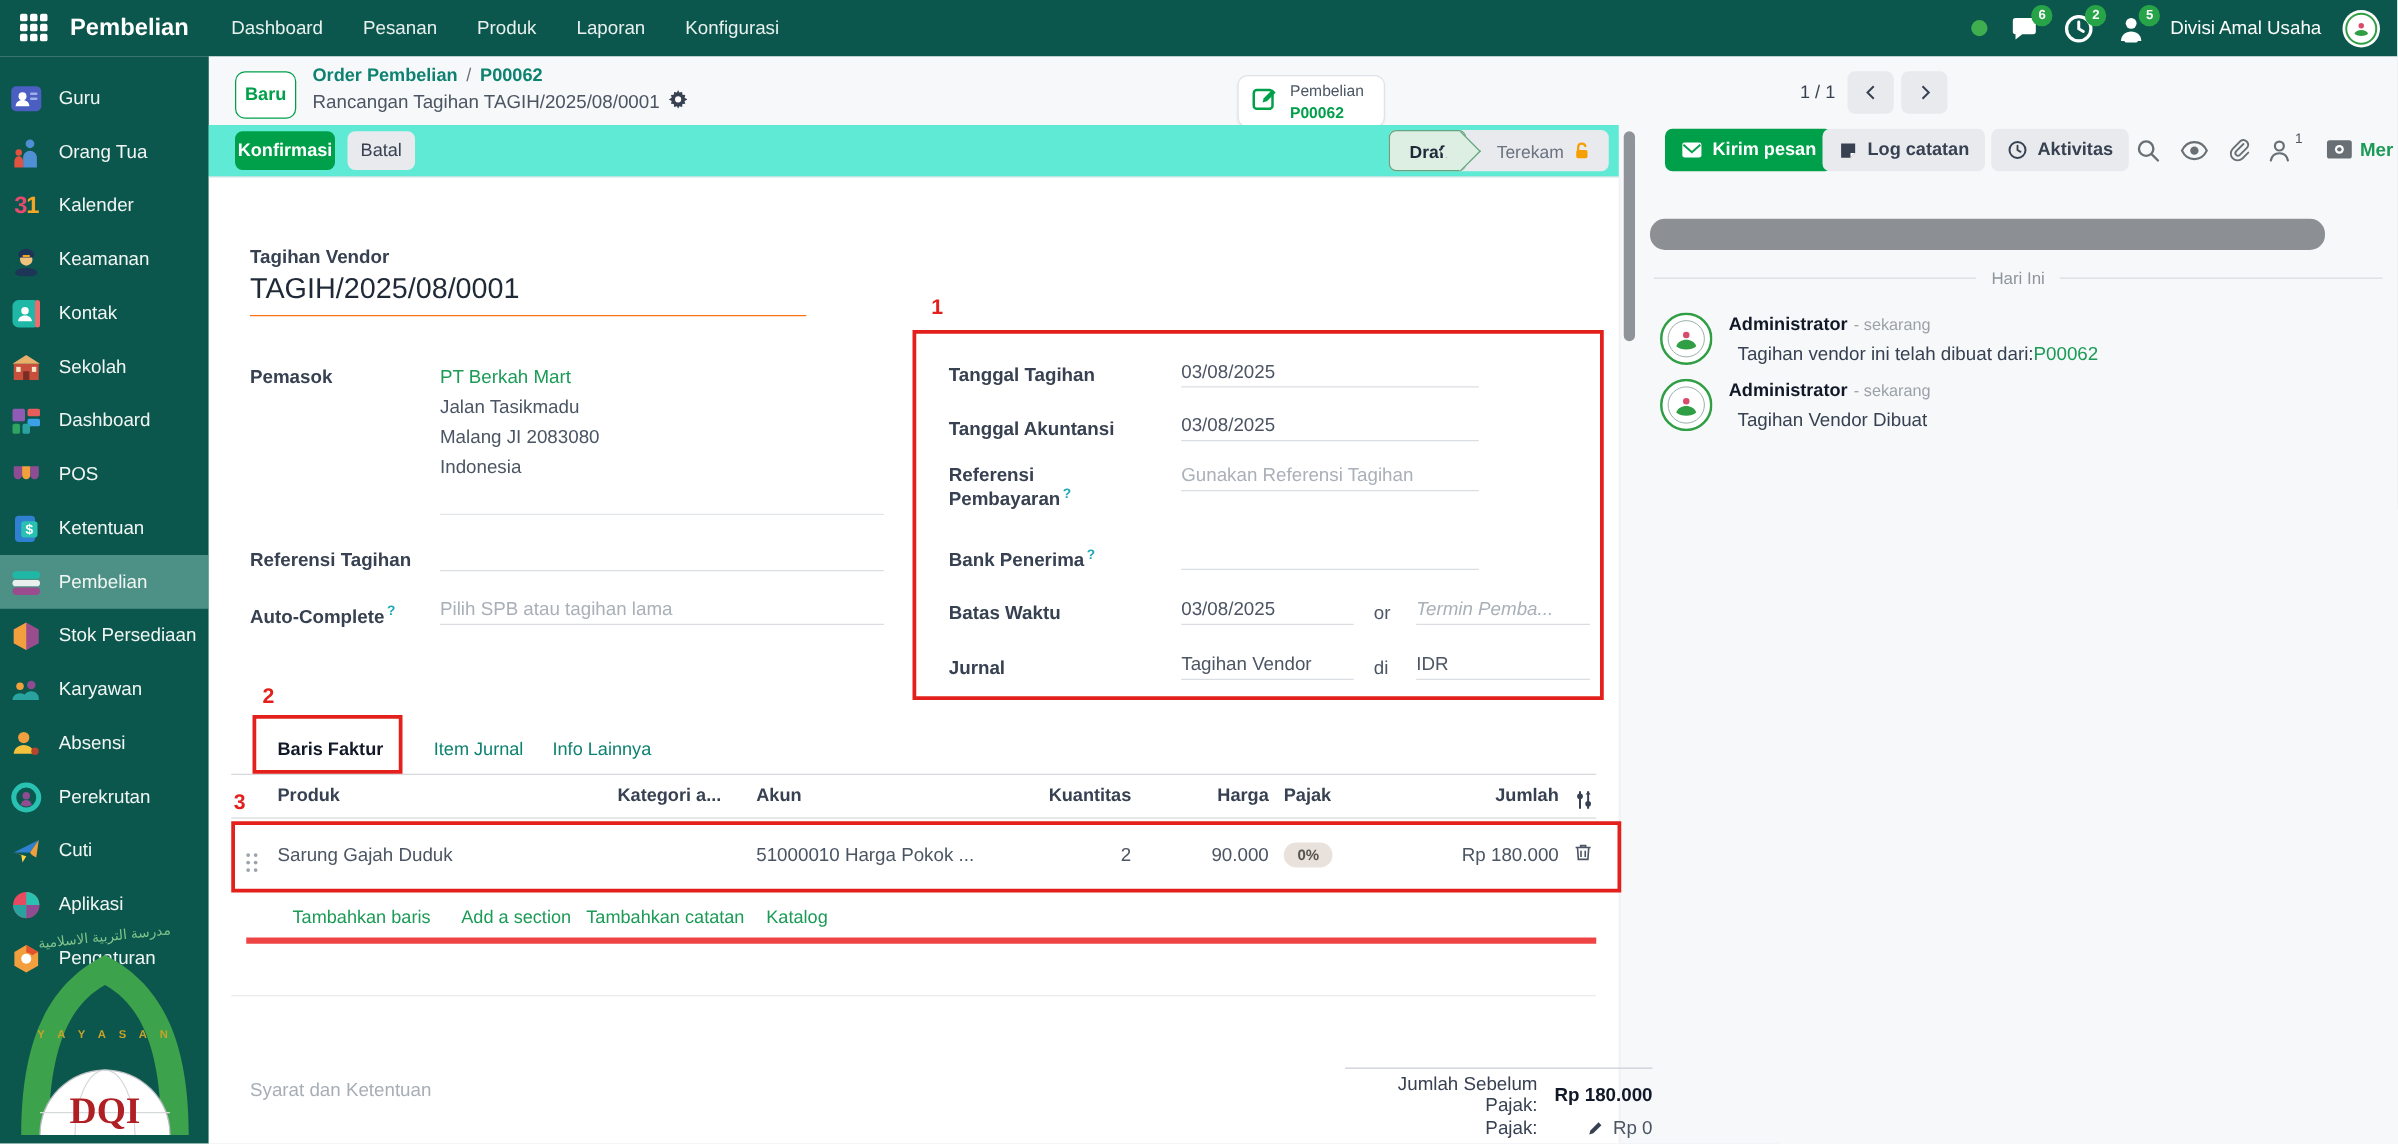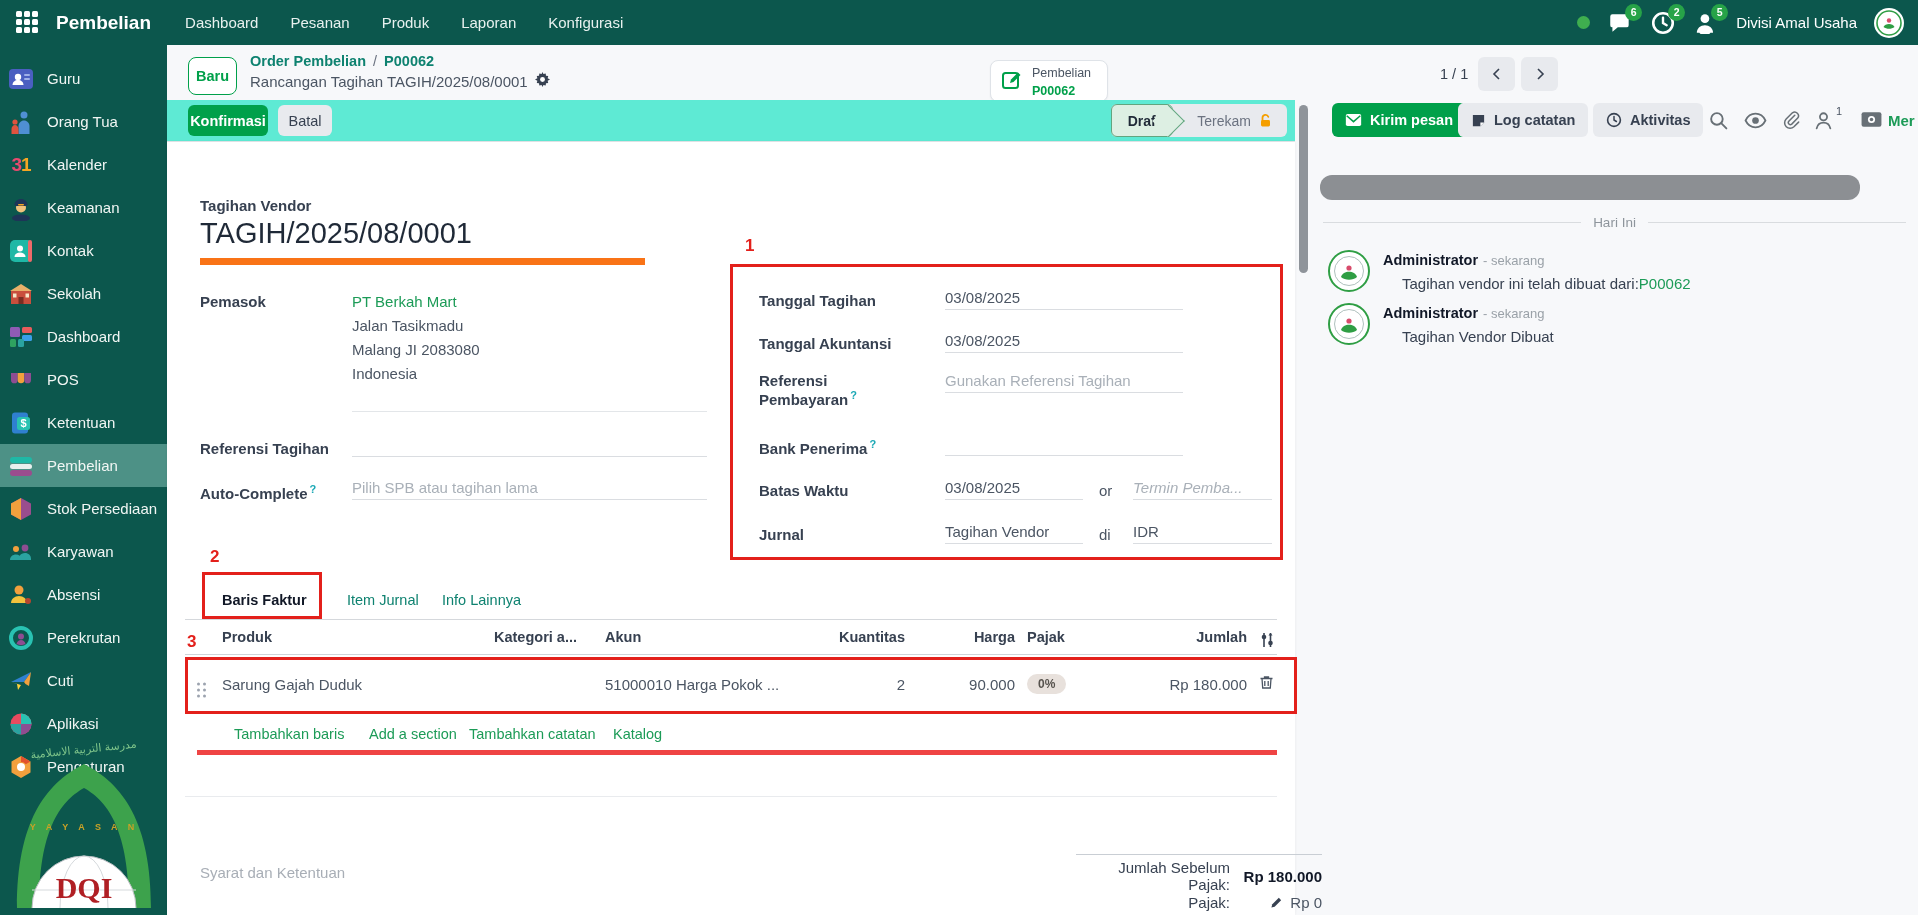--- a/index.html
+++ b/index.html
@@ -53,21 +53,21 @@
   .btn-cancel { position:absolute; left:111px; top:5px; width:54px; background:#e8eaee; color:#374151; }
   .status-group { position:absolute; right:8px; top:4px; height:33px; background:#e8eaee; border-radius:6px; display:flex; align-items:center; }
   .status-draft { position:relative; height:33px; background:#ddefe3; border:1px solid #62a57f; border-radius:6px; display:flex; align-items:center; padding:0 12px 0 16px; font-weight:bold; font-size:14px; color:#1f2937; cursor:pointer; }
   .status-draft:after { content:""; position:absolute; right:-8px; top:50%; width:22px; height:22px; transform:translateY(-50%) rotate(45deg); background:#ddefe3; border-top:1px solid #62a57f; border-right:1px solid #62a57f; }
   .status-posted { display:flex; align-items:center; gap:7px; padding:0 14px 0 24px; color:#6b7280; font-size:14px; cursor:pointer; }
 
   
   .sheet { position:absolute; left:167px; top:142px; width:1128px; height:773px; background:#fff; box-shadow:0 0 3px rgba(0,0,0,.07); }
   .lbl { position:absolute; font-weight:bold; color:#374151; font-size:15px; }
   .doc-type { left:33px; top:55px; }
-  .doc-num { position:absolute; left:33px; top:75px; width:445px; font-size:29px; color:#1f2937; padding-bottom:8px; border-bottom:7px solid #f97316; }
+  .doc-num { position:absolute; left:33px; top:75px; width:445px; font-size:23px; color:#1f2937; padding-bottom:8px; border-bottom:1px solid #f97316; }
   .partner-block { position:absolute; left:185px; top:148px; width:355px; height:122px; border-bottom:1px solid #e3e6e9; }
   .partner-link { color:#1c9b57; font-size:15px; cursor:pointer; display:block; line-height:24px; }
   .addr { color:#4b5563; line-height:24px; }
   .o-input { border:none; outline:none; background:transparent; border-bottom:1px solid #dadde1; font-family:"Liberation Sans",sans-serif; font-size:15px; color:#4b5563; padding:1px 0 3px; }
   .o-input::placeholder { color:#a9b0b8; }
   .help { color:#1ba8b5; font-size:11px; font-weight:bold; vertical-align:super; margin-left:2px; }
   .mid-word { position:absolute; color:#4b5563; font-size:15px; }
 
   
   .tabs-line { position:absolute; left:18px; right:18px; top:440px; height:38px; border-bottom:1px solid #d5d8dc; }
@@ -114,21 +114,21 @@
   .ch-act { left:278px; background:#e8eaee; color:#374151; font-weight:bold; }
   .ch-ic { position:absolute; top:65px; cursor:pointer; }
   .ch-sup { position:absolute; top:60px; font-size:11px; color:#4b5563; }
   .mer { position:absolute; left:573px; top:67px; color:#1c9b57; font-weight:bold; font-size:15px; cursor:pointer; }
   .hbar { position:absolute; left:5px; top:130px; width:540px; height:25px; border-radius:12px; background:#8c8f93; cursor:pointer; }
   .day-div { position:absolute; left:8px; right:12px; top:170px; display:flex; align-items:center; gap:12px; color:#8e959c; font-size:13.5px; }
   .day-div:before, .day-div:after { content:""; flex:1; height:1px; background:#d9dcdf; }
   .msg-avatar { position:absolute; left:13px; width:42px; height:42px; }
   .msg-author { position:absolute; left:68px; font-size:14.5px; font-weight:bold; color:#111827; }
   .msg-author .when { font-weight:normal; font-size:13px; color:#9aa1a8; margin-left:5px; }
-  .msg-body { position:absolute; left:75px; font-size:15px; color:#374151;margin-left:12px; }
+  .msg-body { position:absolute; left:75px; font-size:15px; color:#374151; }
   .msg-body .mlink { color:#1c9b57; cursor:pointer; }
 
   
   .red-box { position:absolute; border:3px solid #e3201b; pointer-events:none; }
   .red-num { position:absolute; color:#e3201b; font-weight:bold; font-size:17px; }
   .rb1 { left:730px; top:264px; width:553px; height:296px; }
   .rn1 { left:745px; top:236px; }
   .rb2 { left:202px; top:572px; width:120px; height:47px; }
   .rn2 { left:210px; top:547px; }
   .rb3 { left:185px; top:657px; width:1112px; height:57px; }

